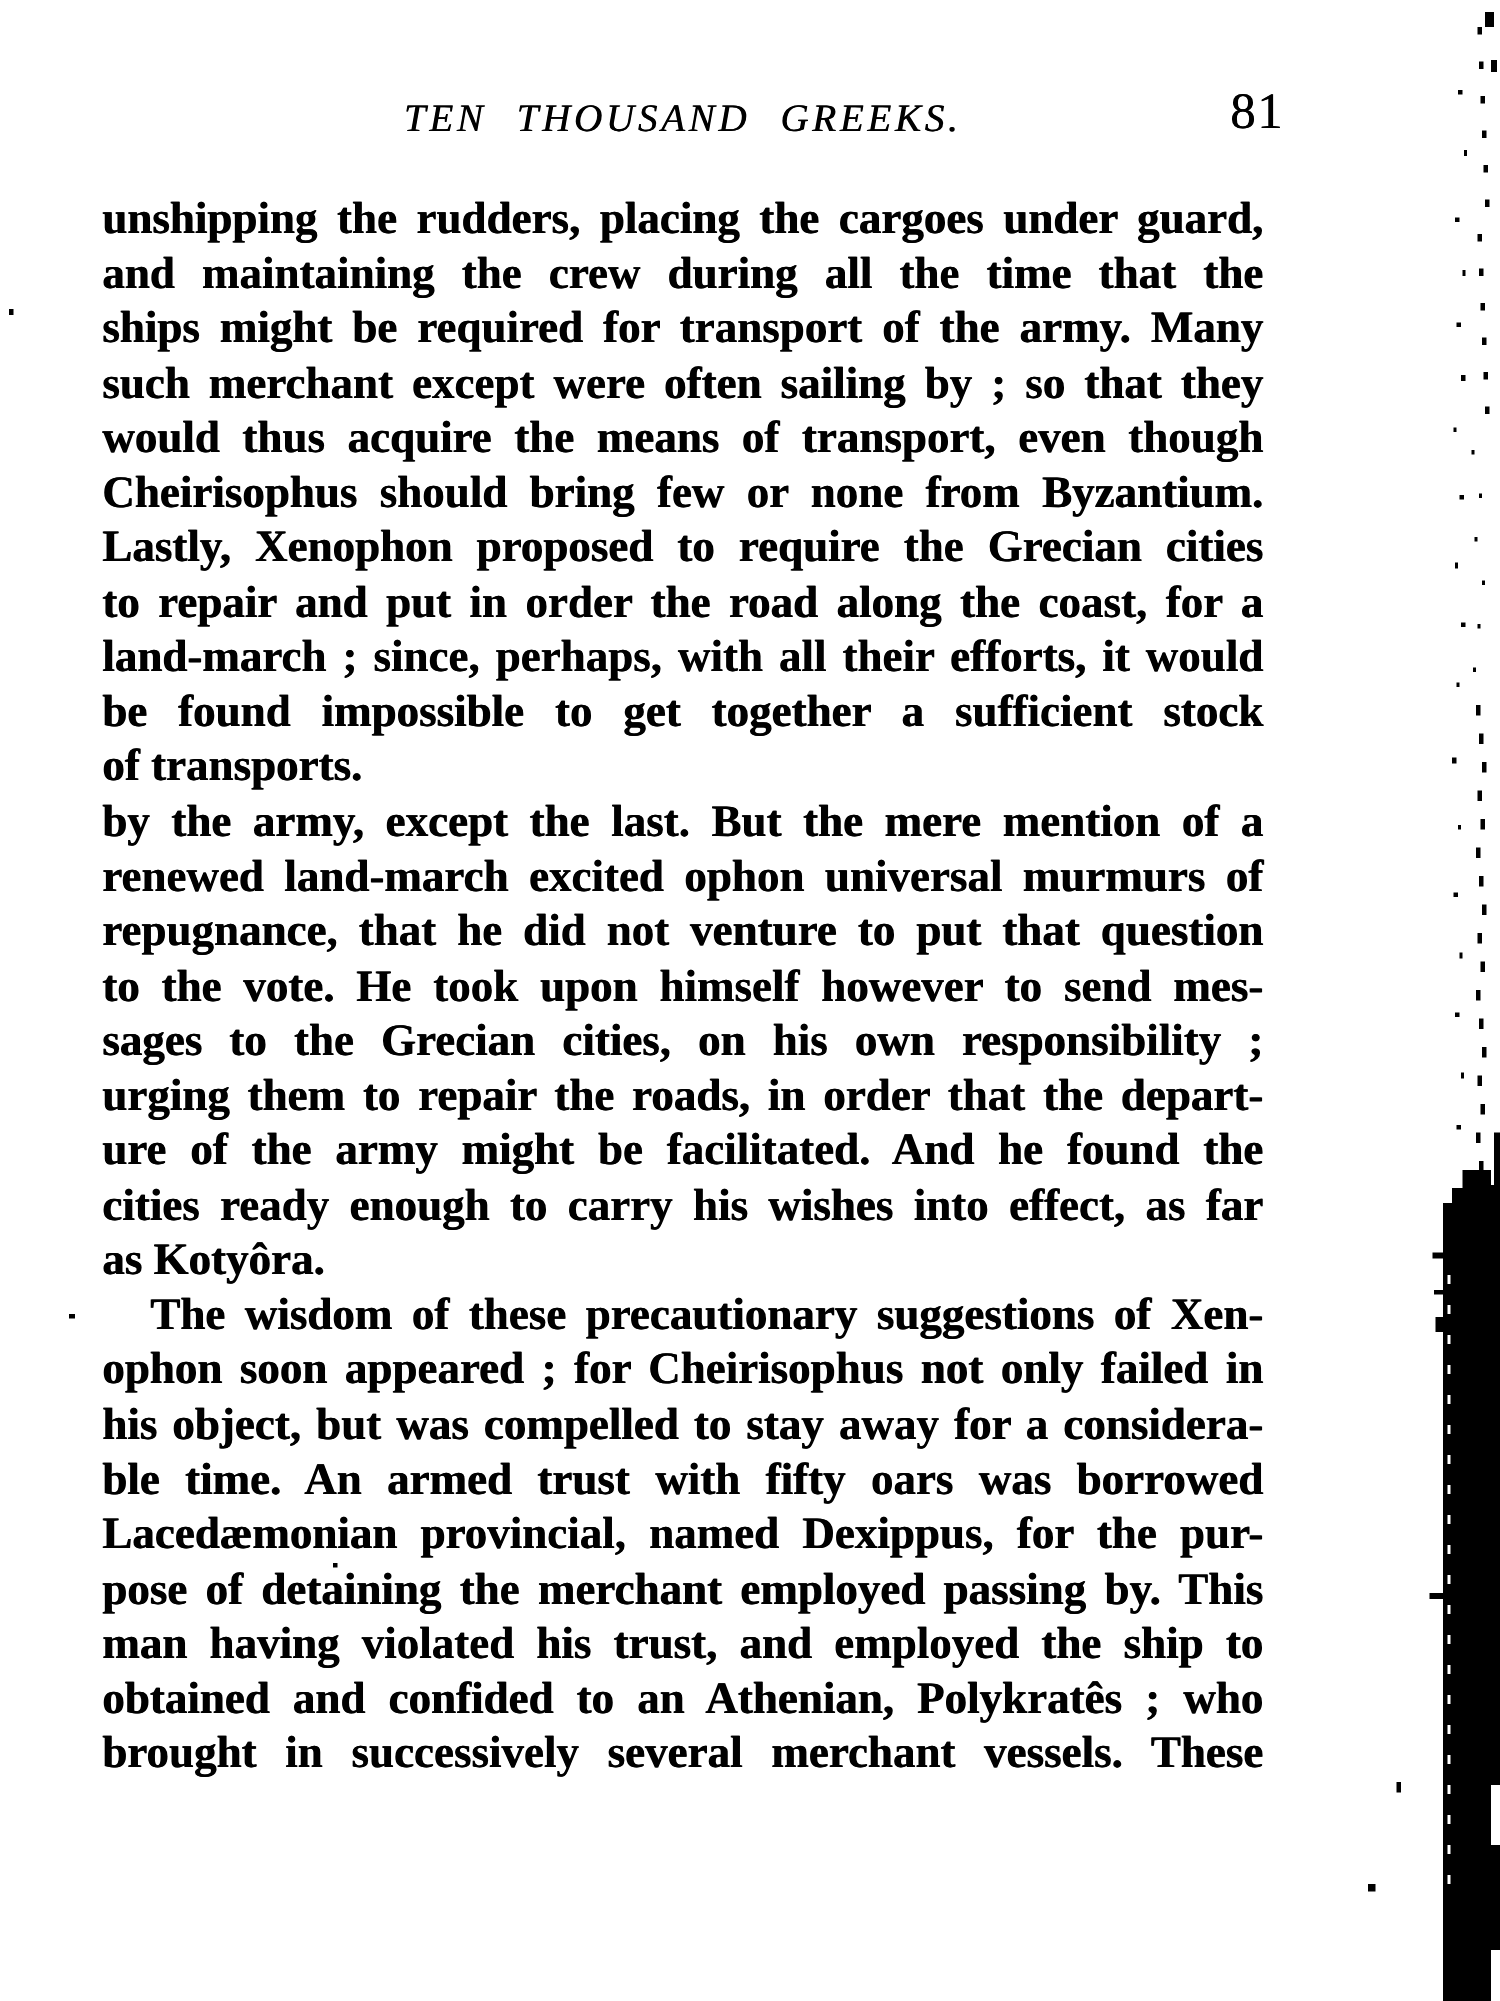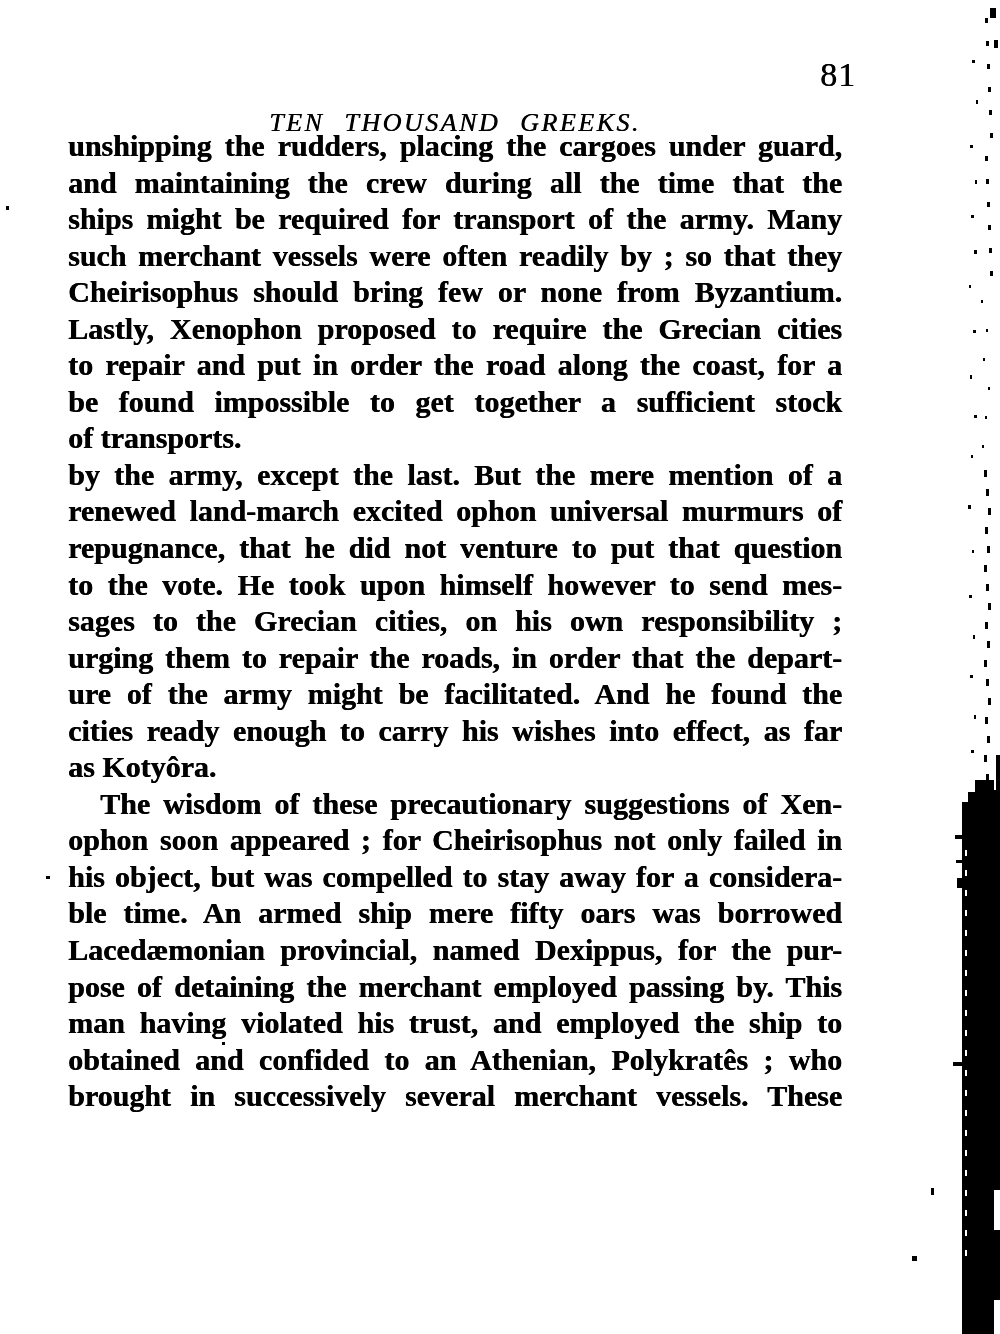--- a/index.html
+++ b/index.html
@@ -23,21 +23,20 @@
     line-height: 42px;
   }
   .running-title {
     display: block;
     text-align: center;
     font-style: italic;
     font-size: 26px;
     letter-spacing: 2.5px;
     word-spacing: 11px;
     text-shadow: 0.4px 0 currentColor;
-    margin-top: 44px;
   }
   .page-number {
     position: absolute;
     right: -14px; top: -4px;
     font-size: 34px;
     letter-spacing: 1px;
     text-shadow: 0.4px 0 currentColor;
   }
   
   .text-block {
@@ -75,39 +74,41 @@
 
   <div class="header">
     <span class="running-title">TEN THOUSAND GREEKS.</span>
     <span class="page-number">81</span>
   </div>
 
   <div class="text-block" id="text-block">
       <div class="line">unshipping the rudders, placing the cargoes under guard,</div>
       <div class="line">and maintaining the crew during all the time that the</div>
       <div class="line">ships might be required for transport of the army.  Many</div>
-      <div class="line">such merchant vessels were often readily by ; so that they</div>
+      <div class="line">such merchant except were often sailing by ; so that they</div>
+      <div class="line">would thus acquire the means of transport, even though</div>
       <div class="line">Cheirisophus should bring few or none from Byzantium.</div>
       <div class="line">Lastly, Xenophon proposed to require the Grecian cities</div>
       <div class="line">to repair and put in order the road along the coast, for a</div>
+      <div class="line">land-march ; since, perhaps, with all their efforts, it would</div>
       <div class="line">be found impossible to get together a sufficient stock</div>
       <div class="line no-justify">of transports.</div>
       <div class="line">by the army, except the last.  But the mere mention of a</div>
       <div class="line">renewed land-march excited ophon universal murmurs of</div>
       <div class="line">repugnance, that he did not venture to put that question</div>
       <div class="line">to the vote.  He took upon himself however to send mes-</div>
       <div class="line">sages to the Grecian cities, on his own responsibility ;</div>
       <div class="line">urging them to repair the roads, in order that the depart-</div>
       <div class="line">ure of the army might be facilitated.  And he found the</div>
       <div class="line">cities ready enough to carry his wishes into effect, as far</div>
       <div class="line no-justify">as Kotyôra.</div>
       <div class="line indent">The wisdom of these precautionary suggestions of Xen-</div>
       <div class="line">ophon soon appeared ; for Cheirisophus not only failed in</div>
       <div class="line">his object, but was compelled to stay away for a considera-</div>
-      <div class="line">ble time.  An armed ship mere fifty oars was borrowed</div>
+      <div class="line">ble time.  An armed trust with fifty oars was borrowed</div>
       <div class="line">Lacedæmonian provincial, named Dexippus, for the pur-</div>
       <div class="line">pose of detaining the merchant employed passing by.  This</div>
       <div class="line">man having violated his trust, and employed the ship to</div>
       <div class="line">obtained and confided to an Athenian, Polykratês ; who</div>
       <div class="line">brought in successively several merchant vessels.  These</div>
     </div>
 
   <div id="artifacts">
       <div class="artifact" style="left: 962px; top: 802px; width: 32px; height: 532px;"></div>
       <div class="artifact" style="left: 993px; top: 790px; width: 7px; height: 400px;"></div>

